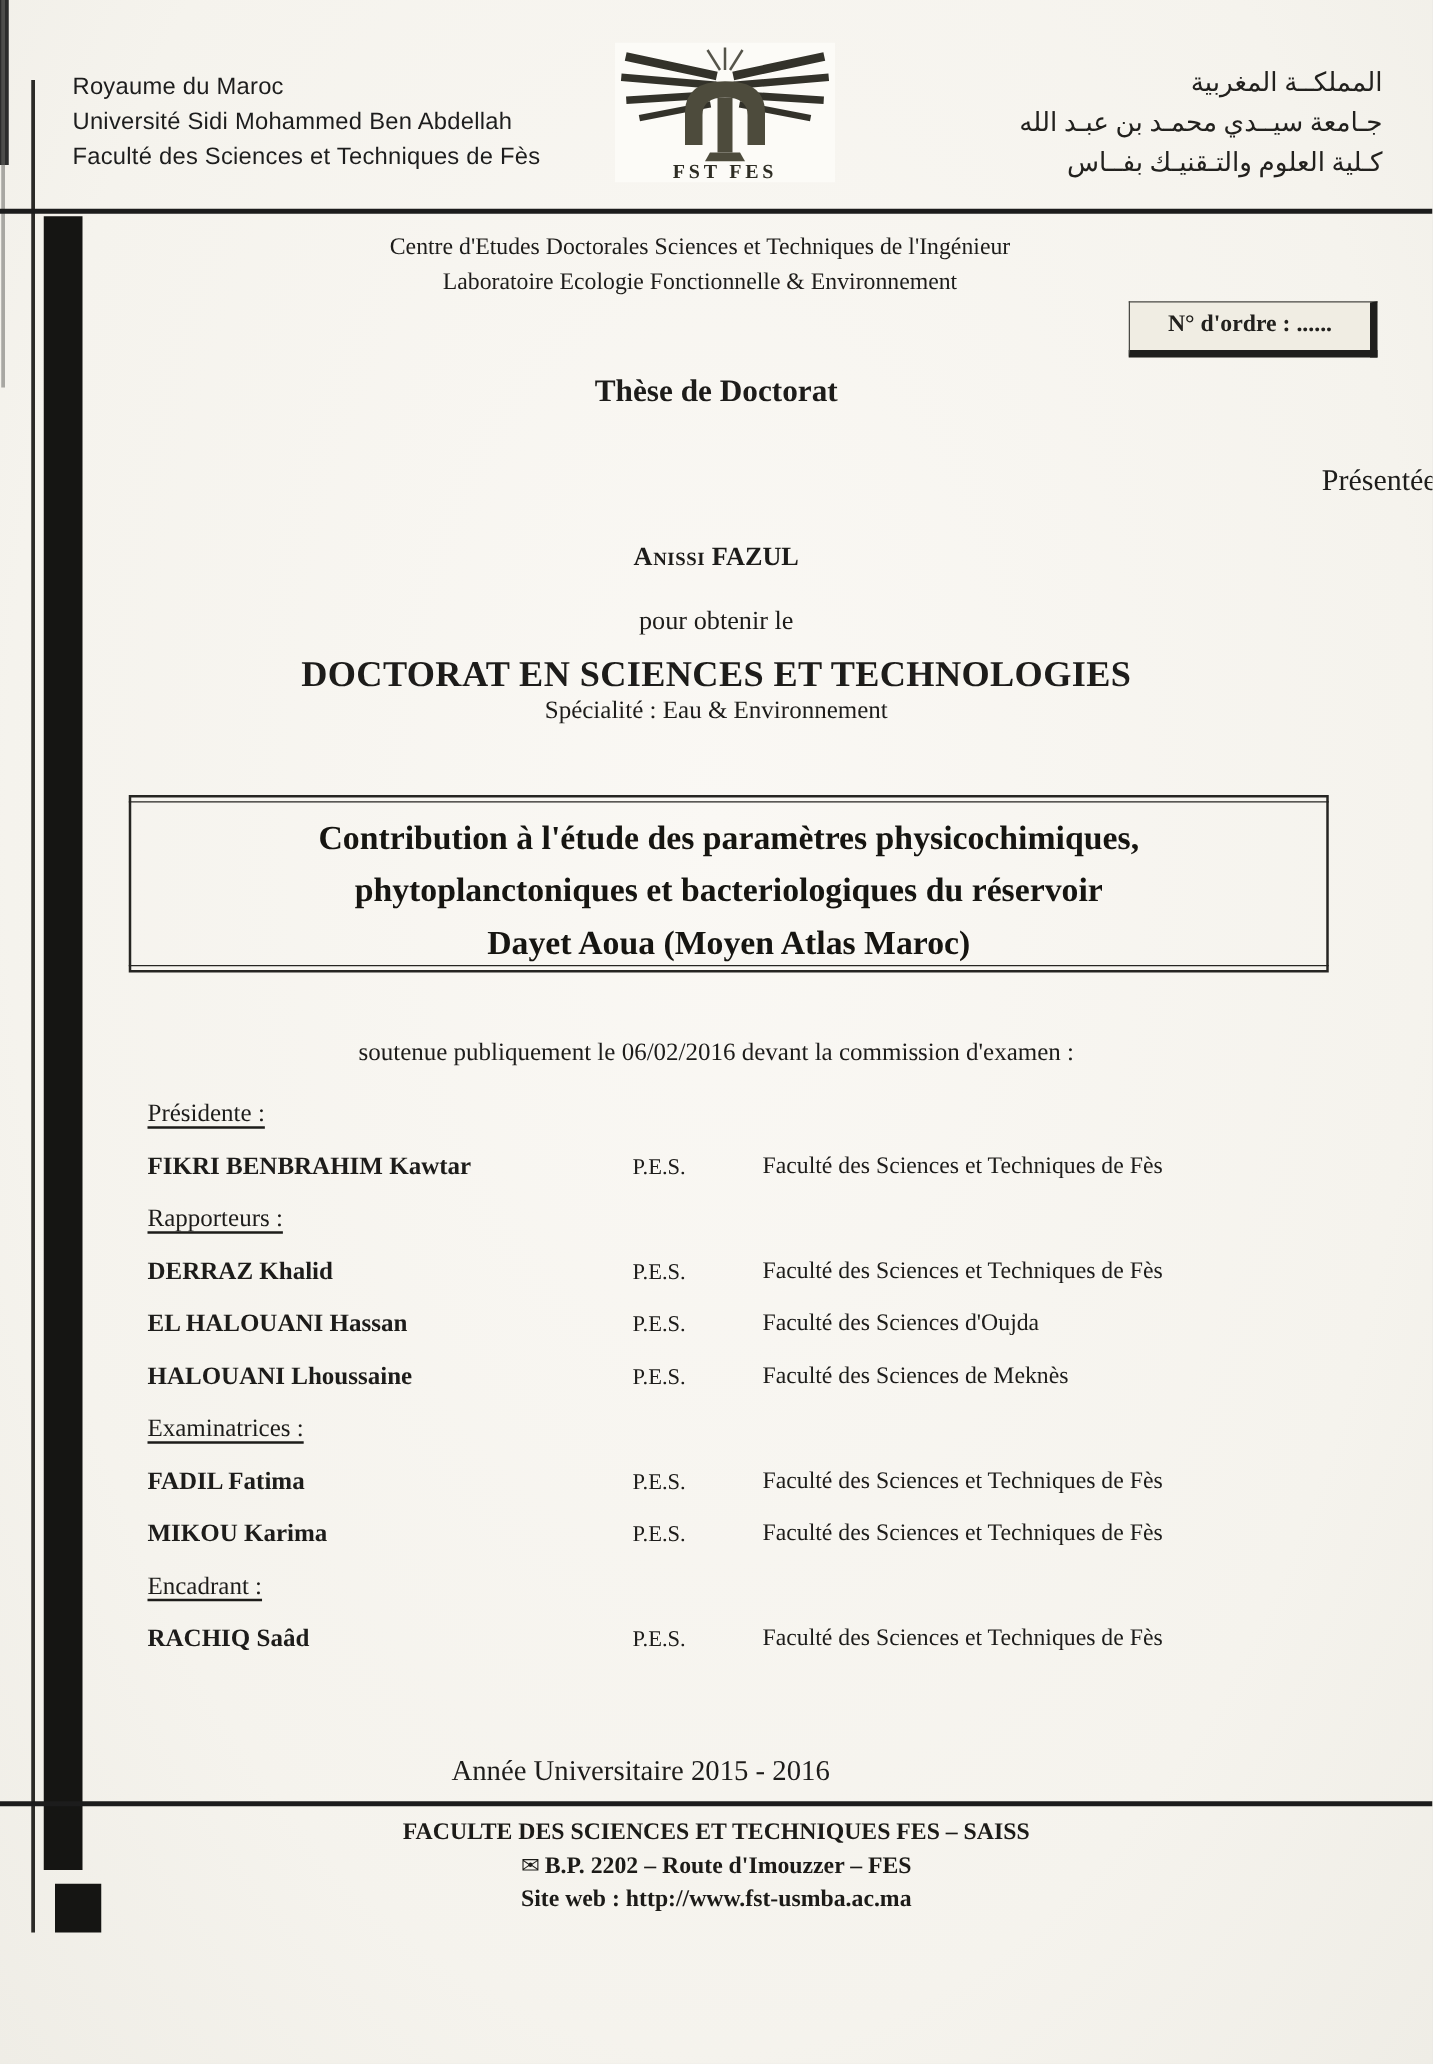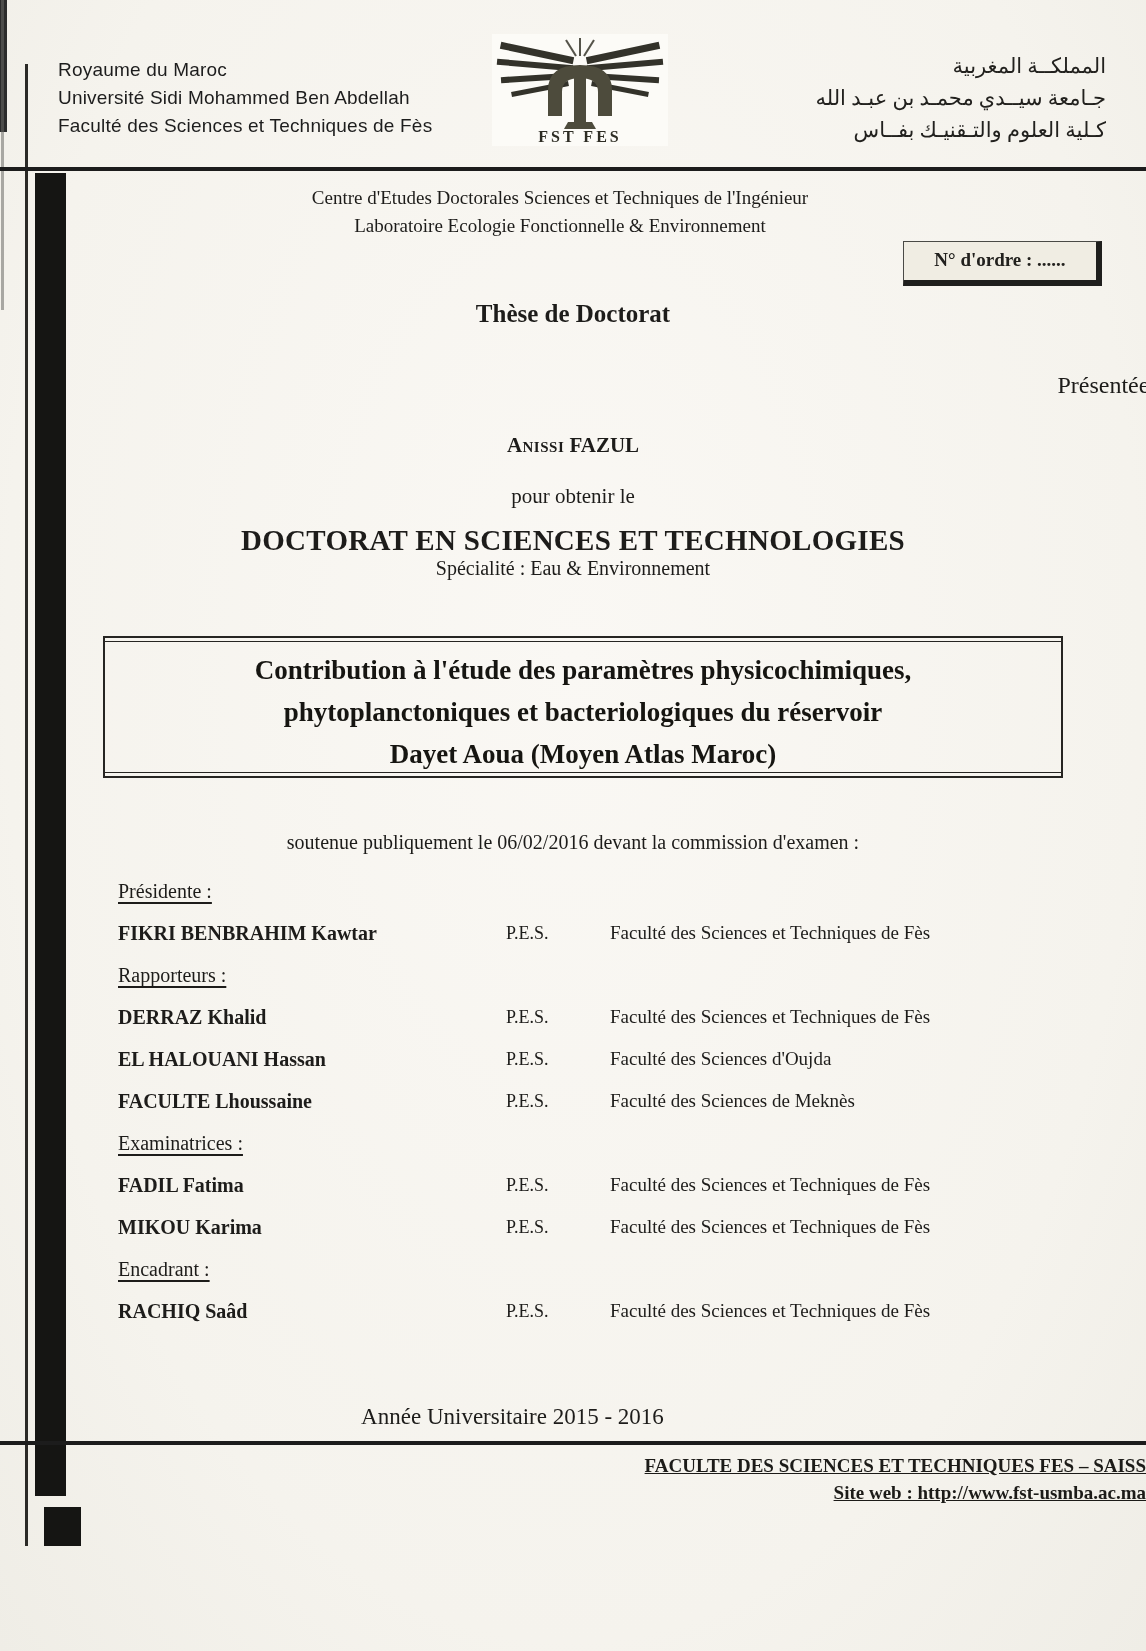--- a/index.html
+++ b/index.html
@@ -54,21 +54,21 @@
 
   .jury{left:118px;top:876px;width:980px;}
   .j-row{display:flex;height:30px;line-height:30px;margin-bottom:12px;}
   .j-role{font-size:20px;text-decoration:underline;text-underline-offset:4px;}
   .j-name{width:388px;font-size:20px;font-weight:bold;}
   .j-grade{width:104px;font-size:18px;}
   .j-aff{flex:1;font-size:19px;}
 
   .annee{left:0;top:1404px;width:1025px;text-align:center;font-size:23px;}
 
-  .footer{left:0;top:1452px;width:1146px;text-align:right;font-size:19px;line-height:27px;font-weight:bold;color:#1c1b18;text-decoration:underline;}
+  .footer{left:0;top:1452px;width:1146px;text-align:center;font-size:19px;line-height:27px;font-weight:bold;color:#1c1b18;}
   .footer .ficon{font-weight:normal;font-size:18px;margin-right:4px;}
 </style>
 </head>
 <body>
 
 <div class="page">
 
   <div class="abs scan-edge1"></div>
   <div class="abs scan-edge2"></div>
   <div class="abs thin-vline"></div>
@@ -160,21 +160,21 @@
       <span class="j-name">DERRAZ Khalid</span>
       <span class="j-grade">P.E.S.</span>
       <span class="j-aff">Faculté des Sciences et Techniques de Fès</span>
     </div>
     <div class="j-row">
       <span class="j-name">EL HALOUANI  Hassan</span>
       <span class="j-grade">P.E.S.</span>
       <span class="j-aff">Faculté des Sciences d'Oujda</span>
     </div>
     <div class="j-row">
-      <span class="j-name">FACULTE Lhoussaine</span>
+      <span class="j-name">HALOUANI Lhoussaine</span>
       <span class="j-grade">P.E.S.</span>
       <span class="j-aff">Faculté des Sciences de Meknès</span>
     </div>
 
     <div class="j-row">
       <span class="j-role">Examinatrices :</span>
     </div>
     <div class="j-row">
       <span class="j-name">FADIL Fatima</span>
       <span class="j-grade">P.E.S.</span>
@@ -193,16 +193,19 @@
       <span class="j-name">RACHIQ Saâd</span>
       <span class="j-grade">P.E.S.</span>
       <span class="j-aff">Faculté des Sciences et Techniques de Fès</span>
     </div>
   </div>
 
   <div class="abs annee">Année Universitaire 2015 - 2016</div>
 
   <div class="abs footer">
     <div>FACULTE DES SCIENCES ET TECHNIQUES FES – SAISS</div>
+    <div>
+      <span class="ficon">✉</span><span>B.P. 2202 – Route d'Imouzzer – FES</span>
+    </div>
     <div>Site web : http://www.fst-usmba.ac.ma</div>
   </div>
 
 </div>
 
 </body></html>

